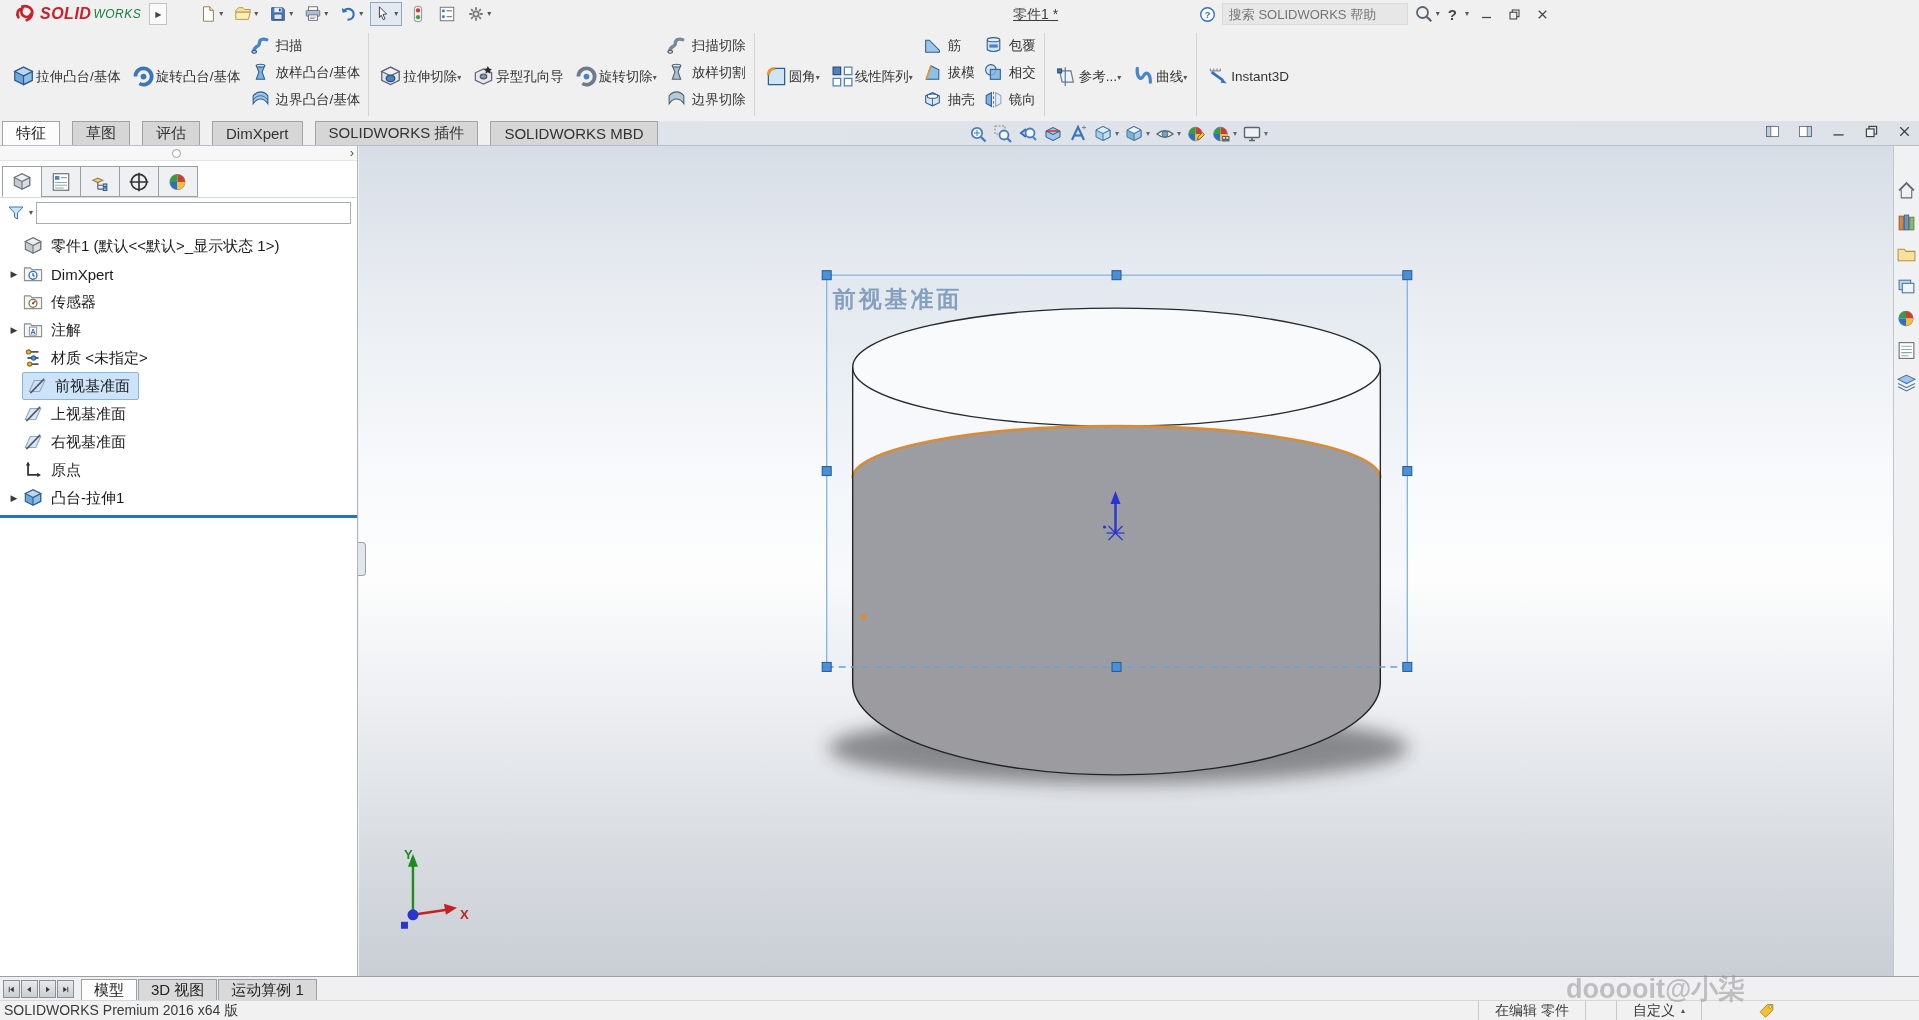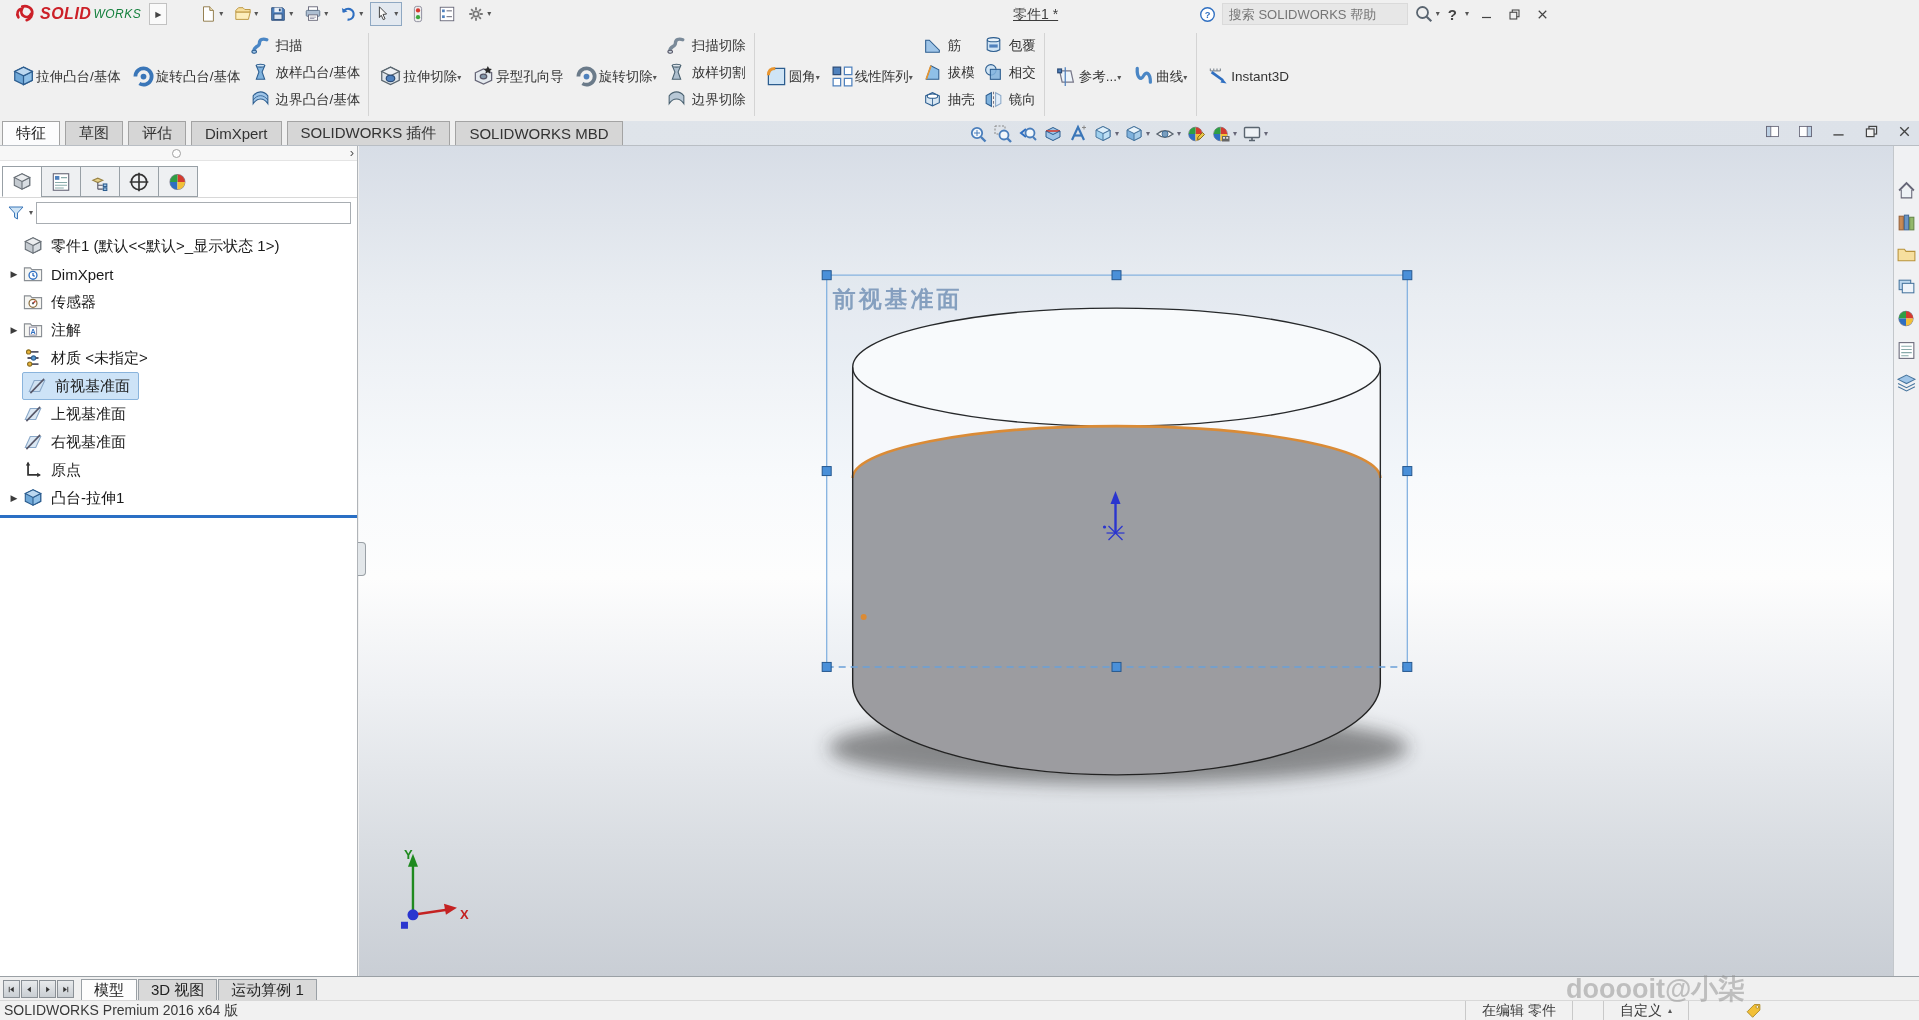--- a/index.html
+++ b/index.html
@@ -43,21 +43,21 @@
   .rb-big .caret{margin-top:2px;}
   .rb-col{display:flex;flex-direction:column;padding:4px 4px;text-align:right;}
   .rb-row{display:flex;align-items:center;gap:5px;height:27px;font-size:13.5px;color:#333;white-space:nowrap;}
   .rb-row .ic{width:21px;height:21px;}
   
   #cmdrow{position:absolute;left:0;top:121px;width:1919px;height:25px;
           background:linear-gradient(90deg,#f0f0f0 0,#f0f0f0 500px,#dfe4ea 560px,#dde2e9 100%);
           border-bottom:1px solid #b9bec4;box-sizing:border-box;}
   #cmdtabs{position:absolute;left:2px;bottom:0;display:flex;align-items:flex-end;}
   .ctab{height:23px;padding:0 13px;font-size:15px;display:flex;align-items:center;color:#333;
-        background:#d6d6d6;border:1px solid #a3a3a3;border-bottom:none;margin-right:5px;white-space:nowrap;}
+        background:#d6d6d6;border:1px solid #a3a3a3;border-bottom:none;margin-right:12px;white-space:nowrap;}
   .ctab.active{background:#fcfcfd;color:#222;}
   #headsup{position:absolute;left:967px;top:1px;height:23px;display:flex;align-items:center;gap:3px;}
   .hub{display:flex;align-items:center;gap:2px;padding:1px;}
   .hub .ic{width:20px;height:20px;}
   .hub .caret{color:#667;}
   #mdictl{position:absolute;right:6px;top:2px;display:flex;align-items:center;gap:16px;}
   .mdib{width:17px;height:17px;}
   
   #main{position:absolute;left:0;top:146px;width:1919px;height:830px;}
   #panel{position:absolute;left:0;top:0;width:358px;height:830px;background:#fff;
@@ -100,21 +100,21 @@
         display:flex;align-items:center;justify-content:center;}
   .navb .ic{width:9px;height:9px;}
   #btabs{display:flex;margin-left:5px;align-items:flex-end;}
   .btab{height:20px;padding:0 12px;font-size:15px;display:flex;align-items:center;color:#222;
         background:#d9d9d9;border:1px solid #9aa0a5;border-bottom:none;margin-right:1px;white-space:nowrap;}
   .btab.active{background:#fdfdfd;}
   #statusbar{position:absolute;left:0;top:1000px;width:1919px;height:20px;background:#f1f1f1;
              border-top:1px solid #d8d8d8;box-sizing:border-box;font-size:14px;color:#3a3a3a;
              display:flex;align-items:center;}
   #status-left{margin-left:4px;}
-  #status-right{position:absolute;right:13px;top:0;height:100%;display:flex;align-items:center;}
+  #status-right{position:absolute;right:0;top:0;height:100%;display:flex;align-items:center;}
   .sseg{padding:0 16px;height:100%;display:flex;align-items:center;gap:6px;
         border-left:1px solid #c9c9c9;border-right:1px solid #c9c9c9;white-space:nowrap;}
   .sgap30{width:30px;} .sgap60{width:56px;}
   #tagbtn{width:17px;height:17px;margin-right:144px;}
   #watermark{position:absolute;left:1566px;top:971px;font-size:27px;color:rgba(150,150,150,.55);
              font-weight:600;z-index:30;pointer-events:none;white-space:nowrap;}
 </style>
 </head>
 <body>
 

